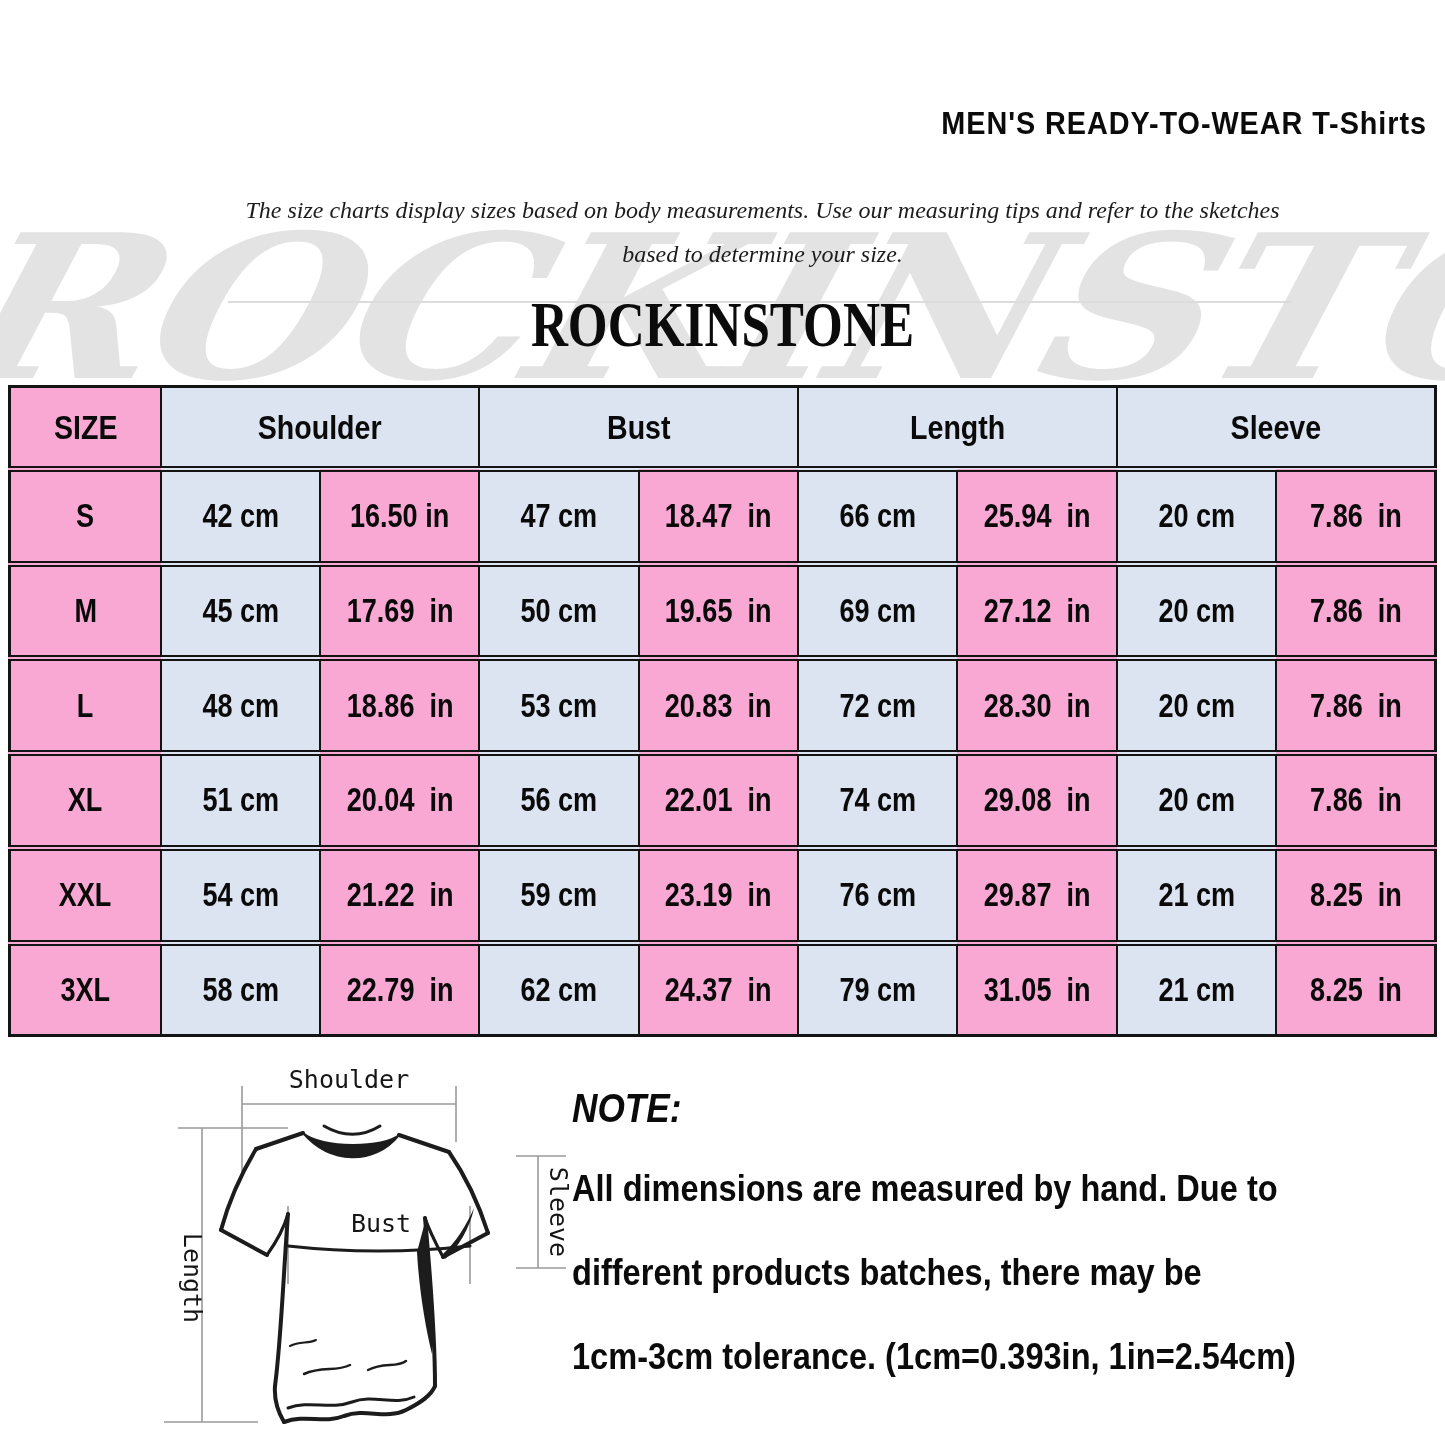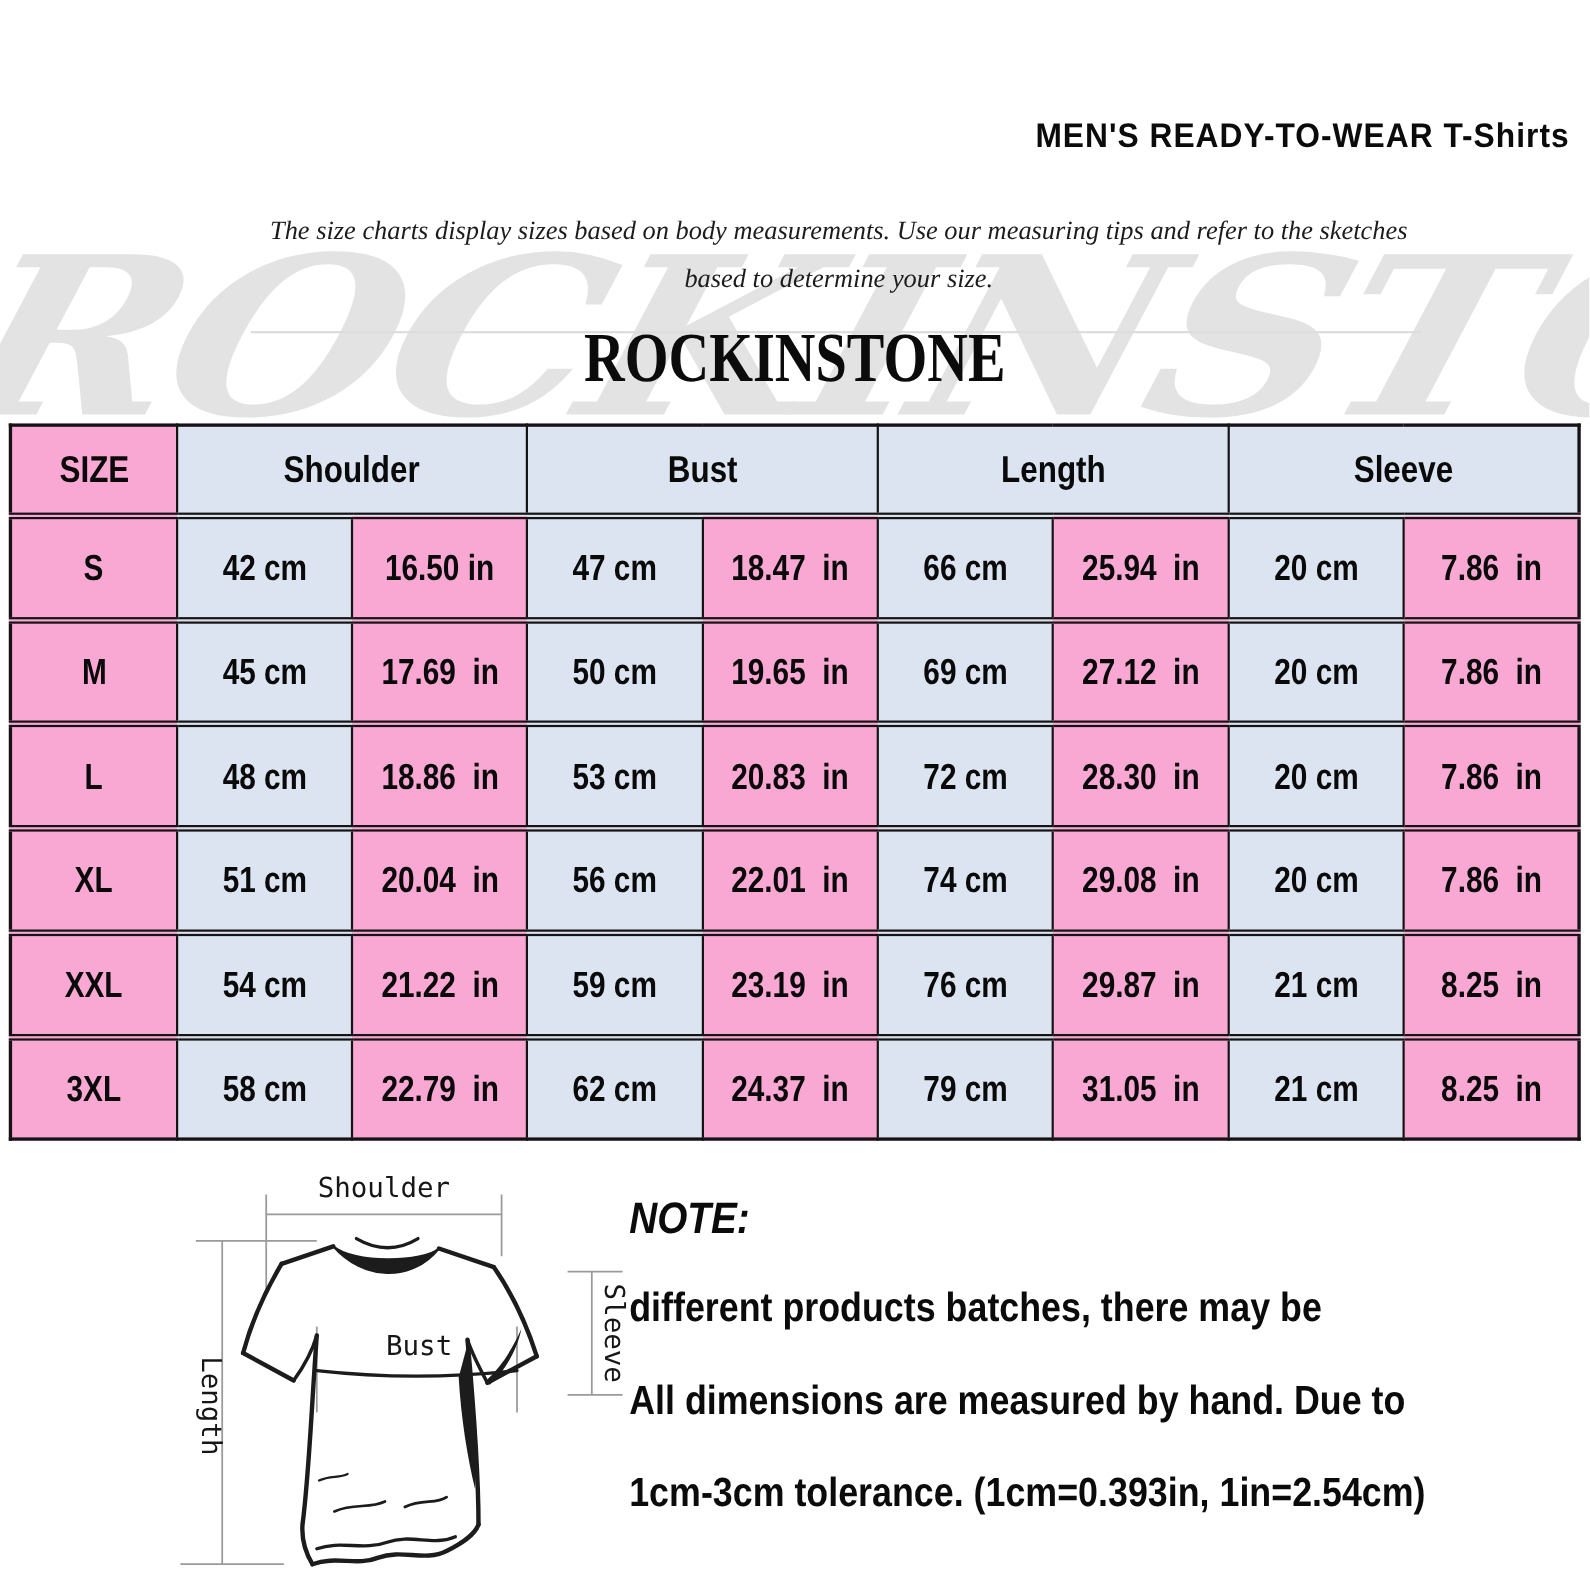--- a/index.html
+++ b/index.html
@@ -194,18 +194,18 @@
     </g>
 
     <text x="211" y="32" text-anchor="middle">Shoulder</text>
     <text x="243" y="176" text-anchor="middle">Bust</text>
     <text x="46" y="222" text-anchor="middle" transform="rotate(90 46 222)">Length</text>
     <text x="412" y="156" text-anchor="middle" transform="rotate(90 412 156)">Sleeve</text>
   </svg>
 
   <div class="note">
     <h3><span class="cnd">NOTE:</span></h3>
+    <p><span class="cnd">All dimensions are measured by hand. Due to</span></p>
     <p><span class="cnd">different products batches, there may be</span></p>
-    <p><span class="cnd">All dimensions are measured by hand. Due to</span></p>
     <p><span class="cnd">1cm-3cm tolerance. (1cm=0.393in, 1in=2.54cm)</span></p>
   </div>
 
 </div>
 
 </body></html>

